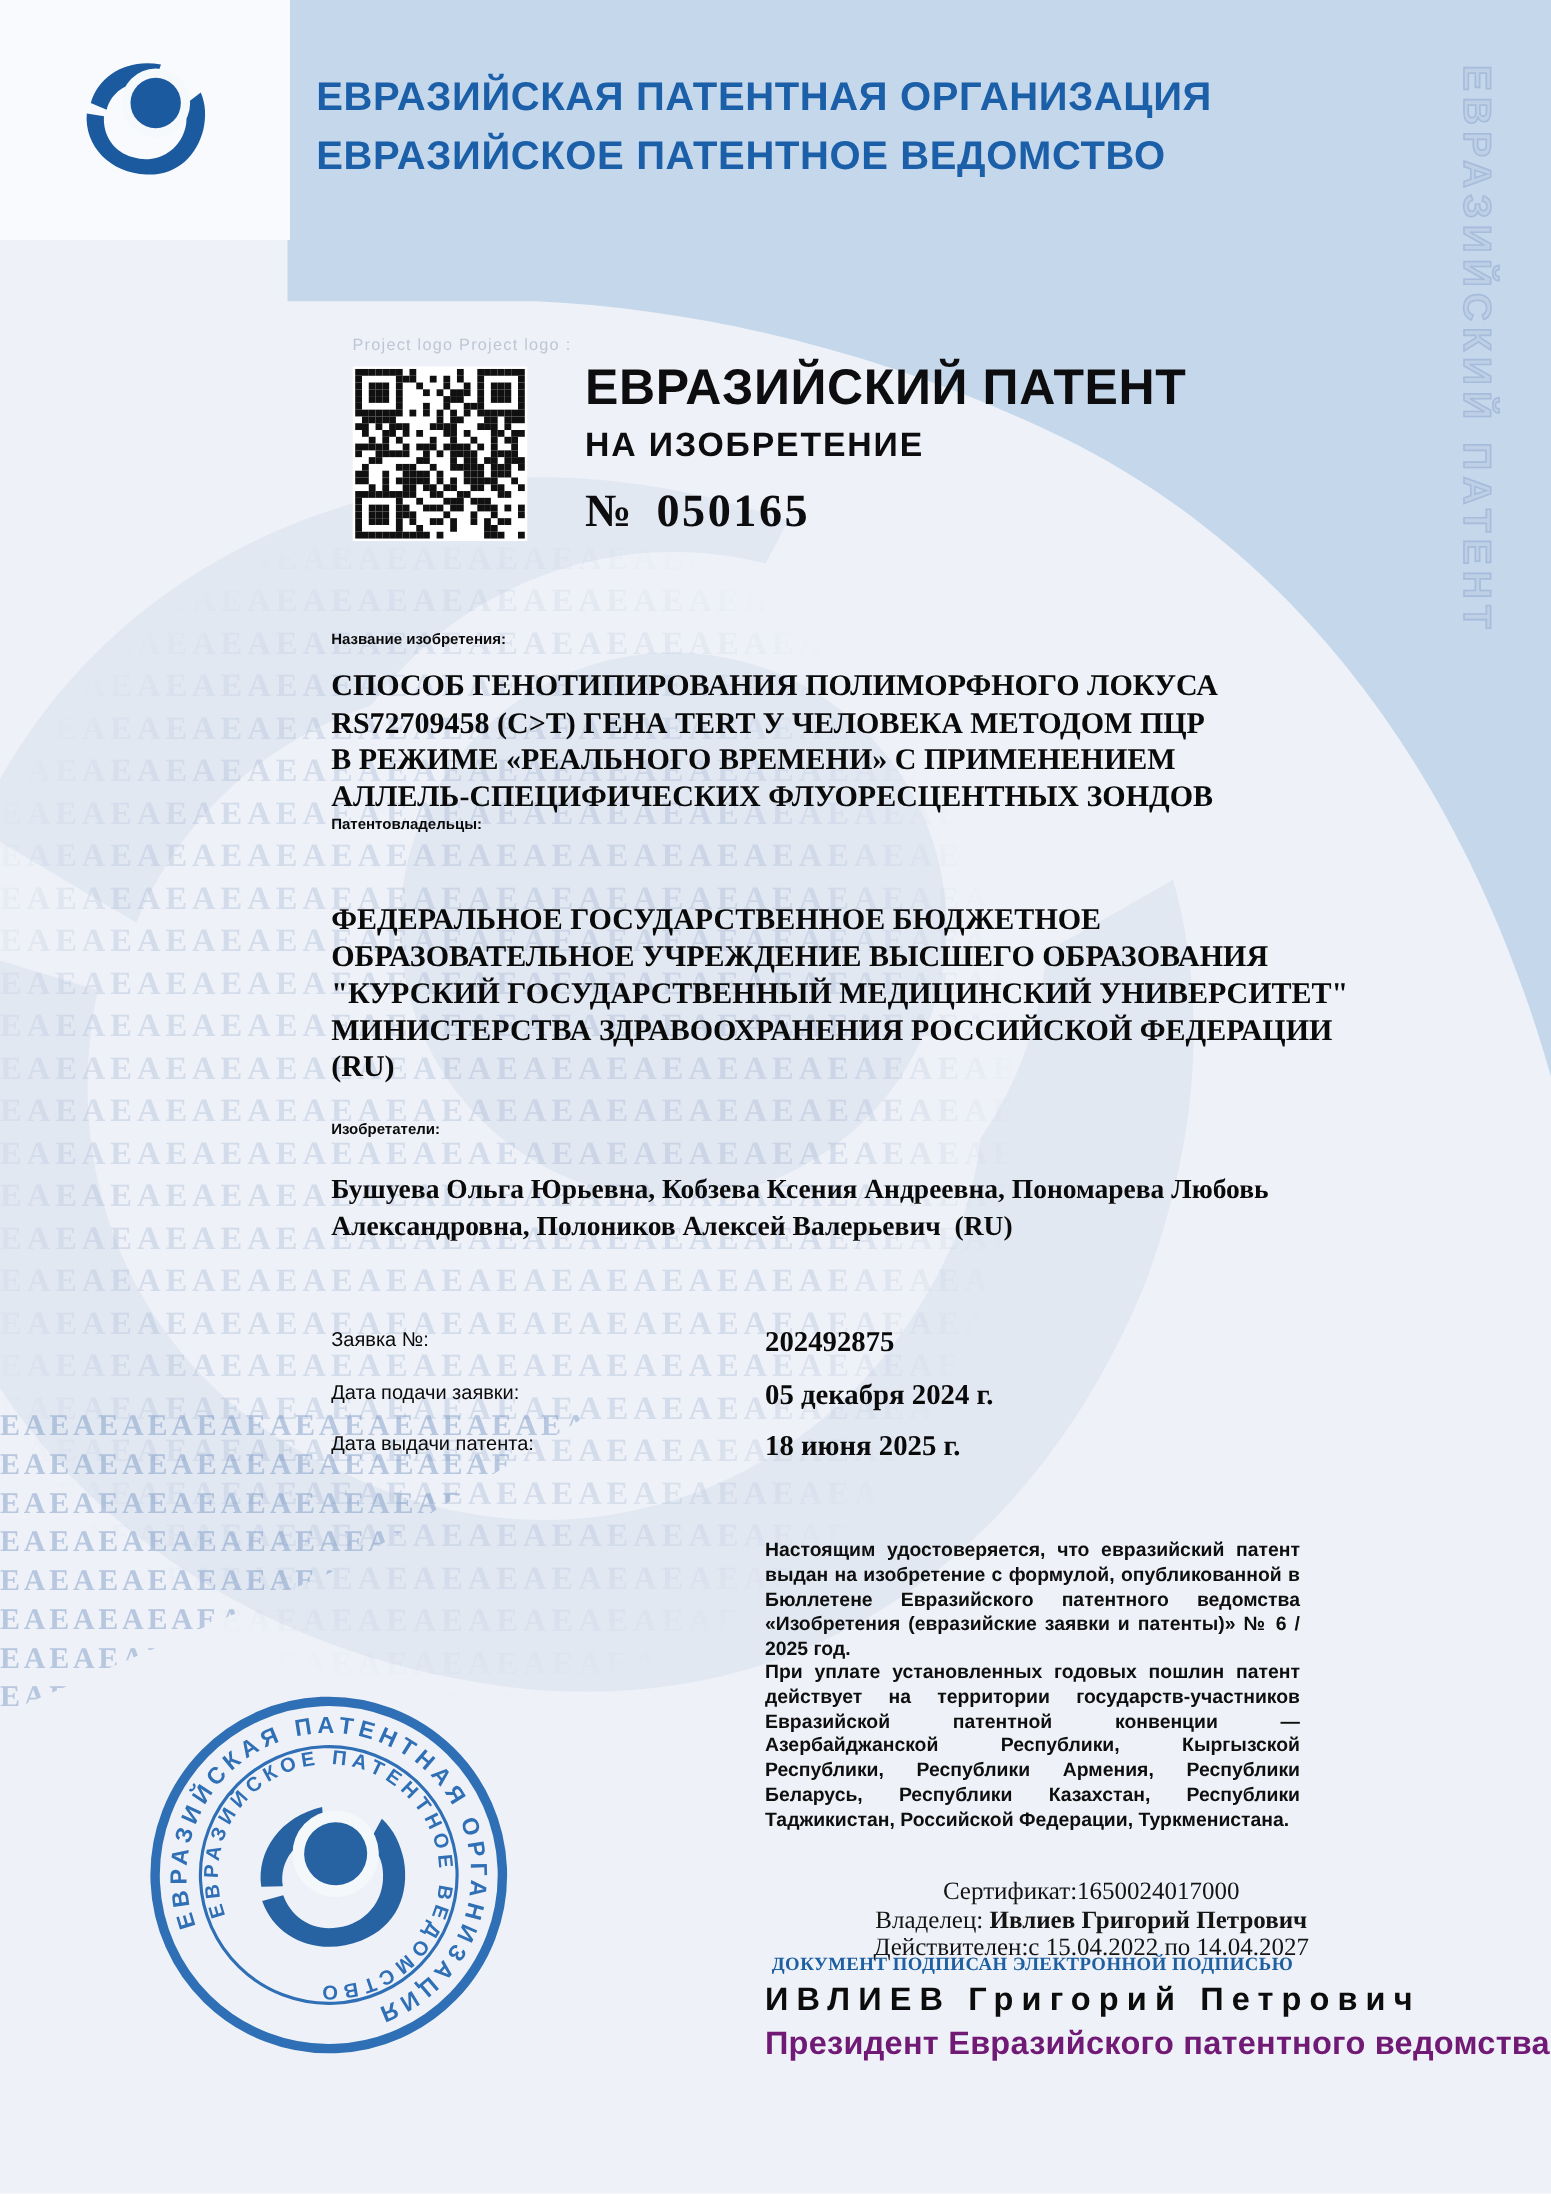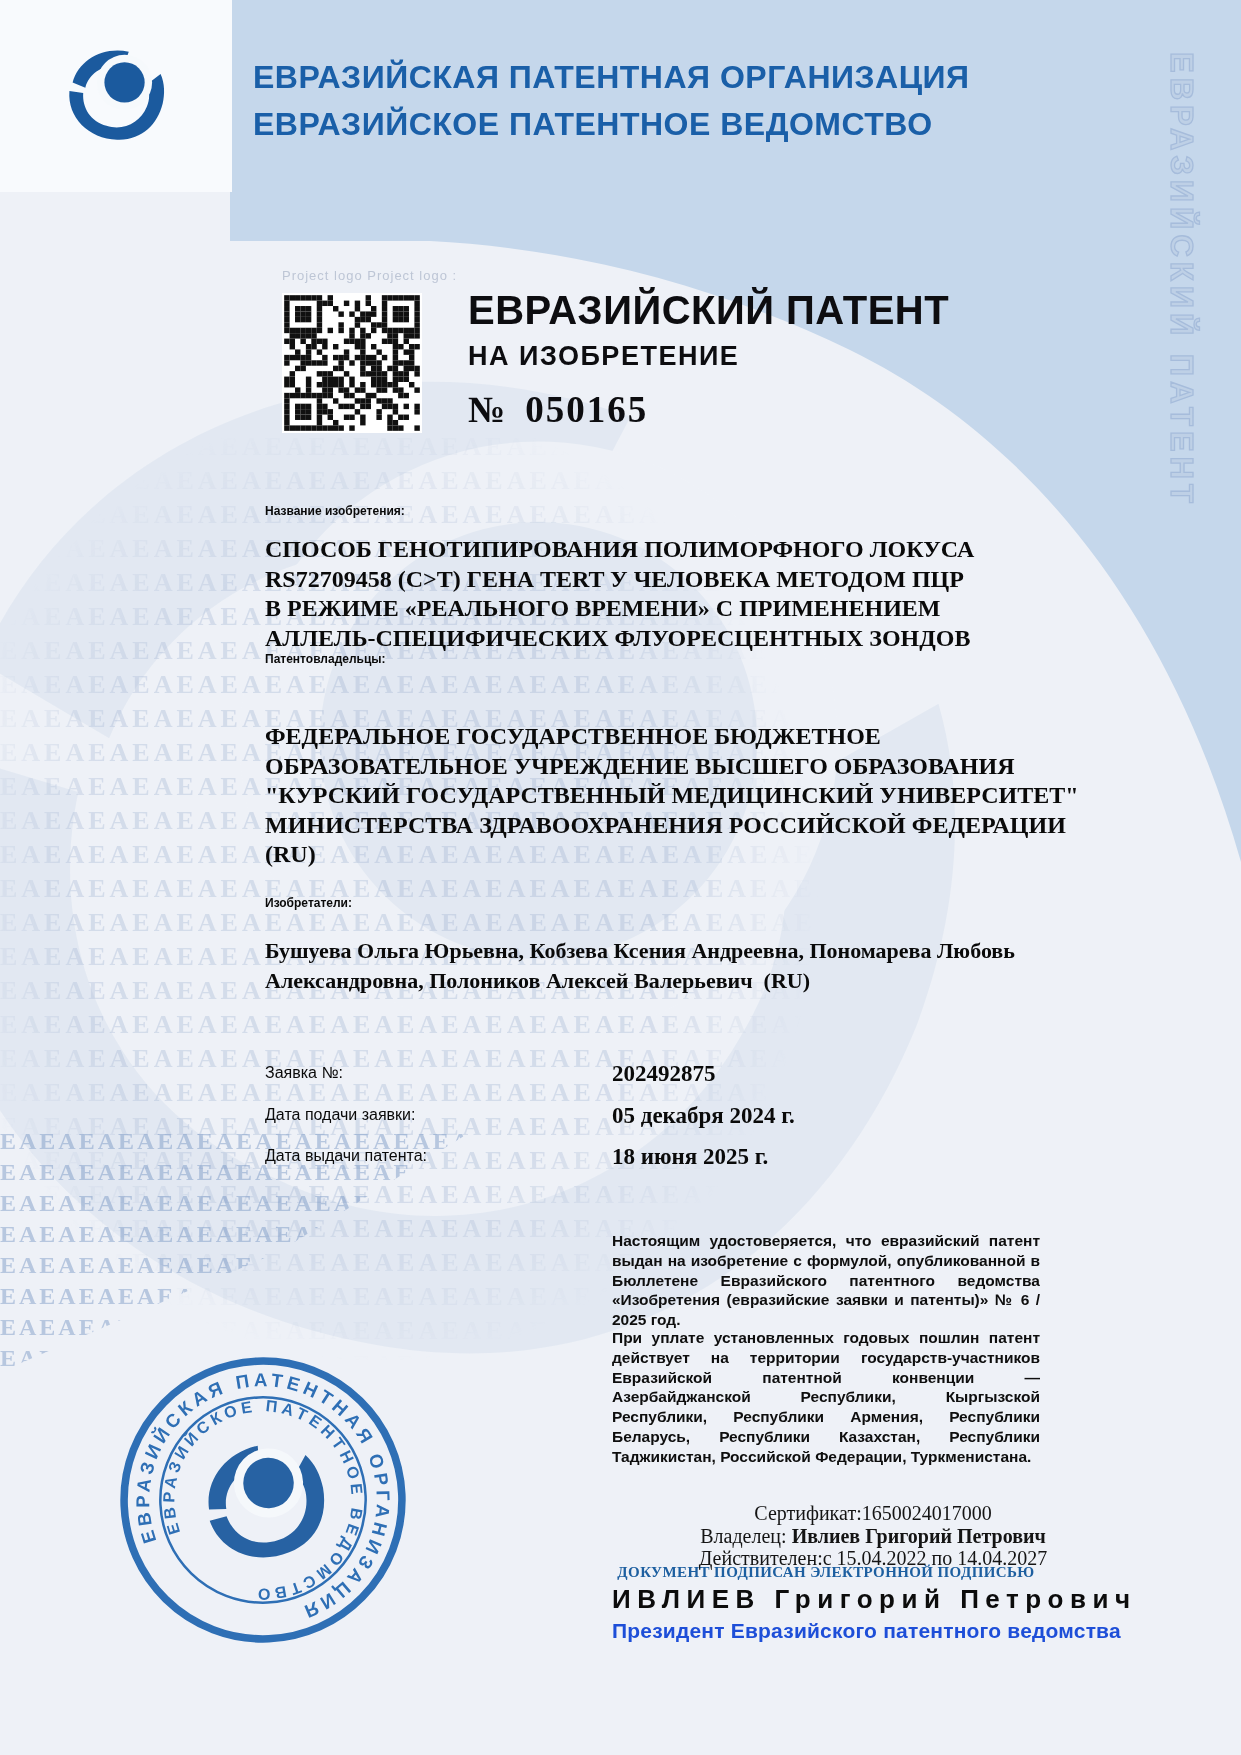--- a/index.html
+++ b/index.html
@@ -55,21 +55,21 @@
   .legal{position:absolute;left:612px;width:428px;z-index:3;text-align:justify;font-weight:bold;font-size:15.5px;line-height:19.8px;color:#0e0e0e;margin-top:20px;}
   .legal-1{top:1211px;}
   .legal-2{top:1308px;}
   
   .esign-banner{position:absolute;left:612px;width:428px;top:1564px;z-index:3;text-align:center;
     font-family:"Liberation Serif",serif;font-weight:bold;font-size:15px;letter-spacing:.4px;color:var(--esign_blue,#1d5fa0);}
   .cert-block{position:absolute;left:658px;width:430px;top:1502px;z-index:3;text-align:center;
     font-family:"Liberation Serif",serif;font-size:20px;line-height:22.5px;color:#141414;}
   .cert-block b{font-weight:bold;}
   .signer-name{position:absolute;left:612px;top:1584px;z-index:3;font-size:26px;font-weight:800;letter-spacing:6.5px;color:#0c0c0c;}
-  .signer-title{position:absolute;left:612px;top:1619px;z-index:3;font-size:21px;font-weight:800;letter-spacing:.2px;color:#1d4ed8;}
+  .signer-title{position:absolute;left:612px;top:1619px;z-index:3;font-size:26px;font-weight:800;letter-spacing:.2px;color:#701a75;}
   
   .stamp{position:absolute;left:112px;top:1349px;z-index:4;transform:rotate(-24deg);opacity:.94;}
   .stamp text{font-family:"Liberation Sans",sans-serif;font-weight:bold;fill:var(--stamp_blue,#2367b1);}
   .stamp .t-outer{font-size:18.5px;letter-spacing:4px;}
   .stamp .t-inner{font-size:16px;letter-spacing:4px;}
   .hidden-defs{position:absolute;width:0;height:0;overflow:hidden;}
 </style>
 </head>
 <body>
 

